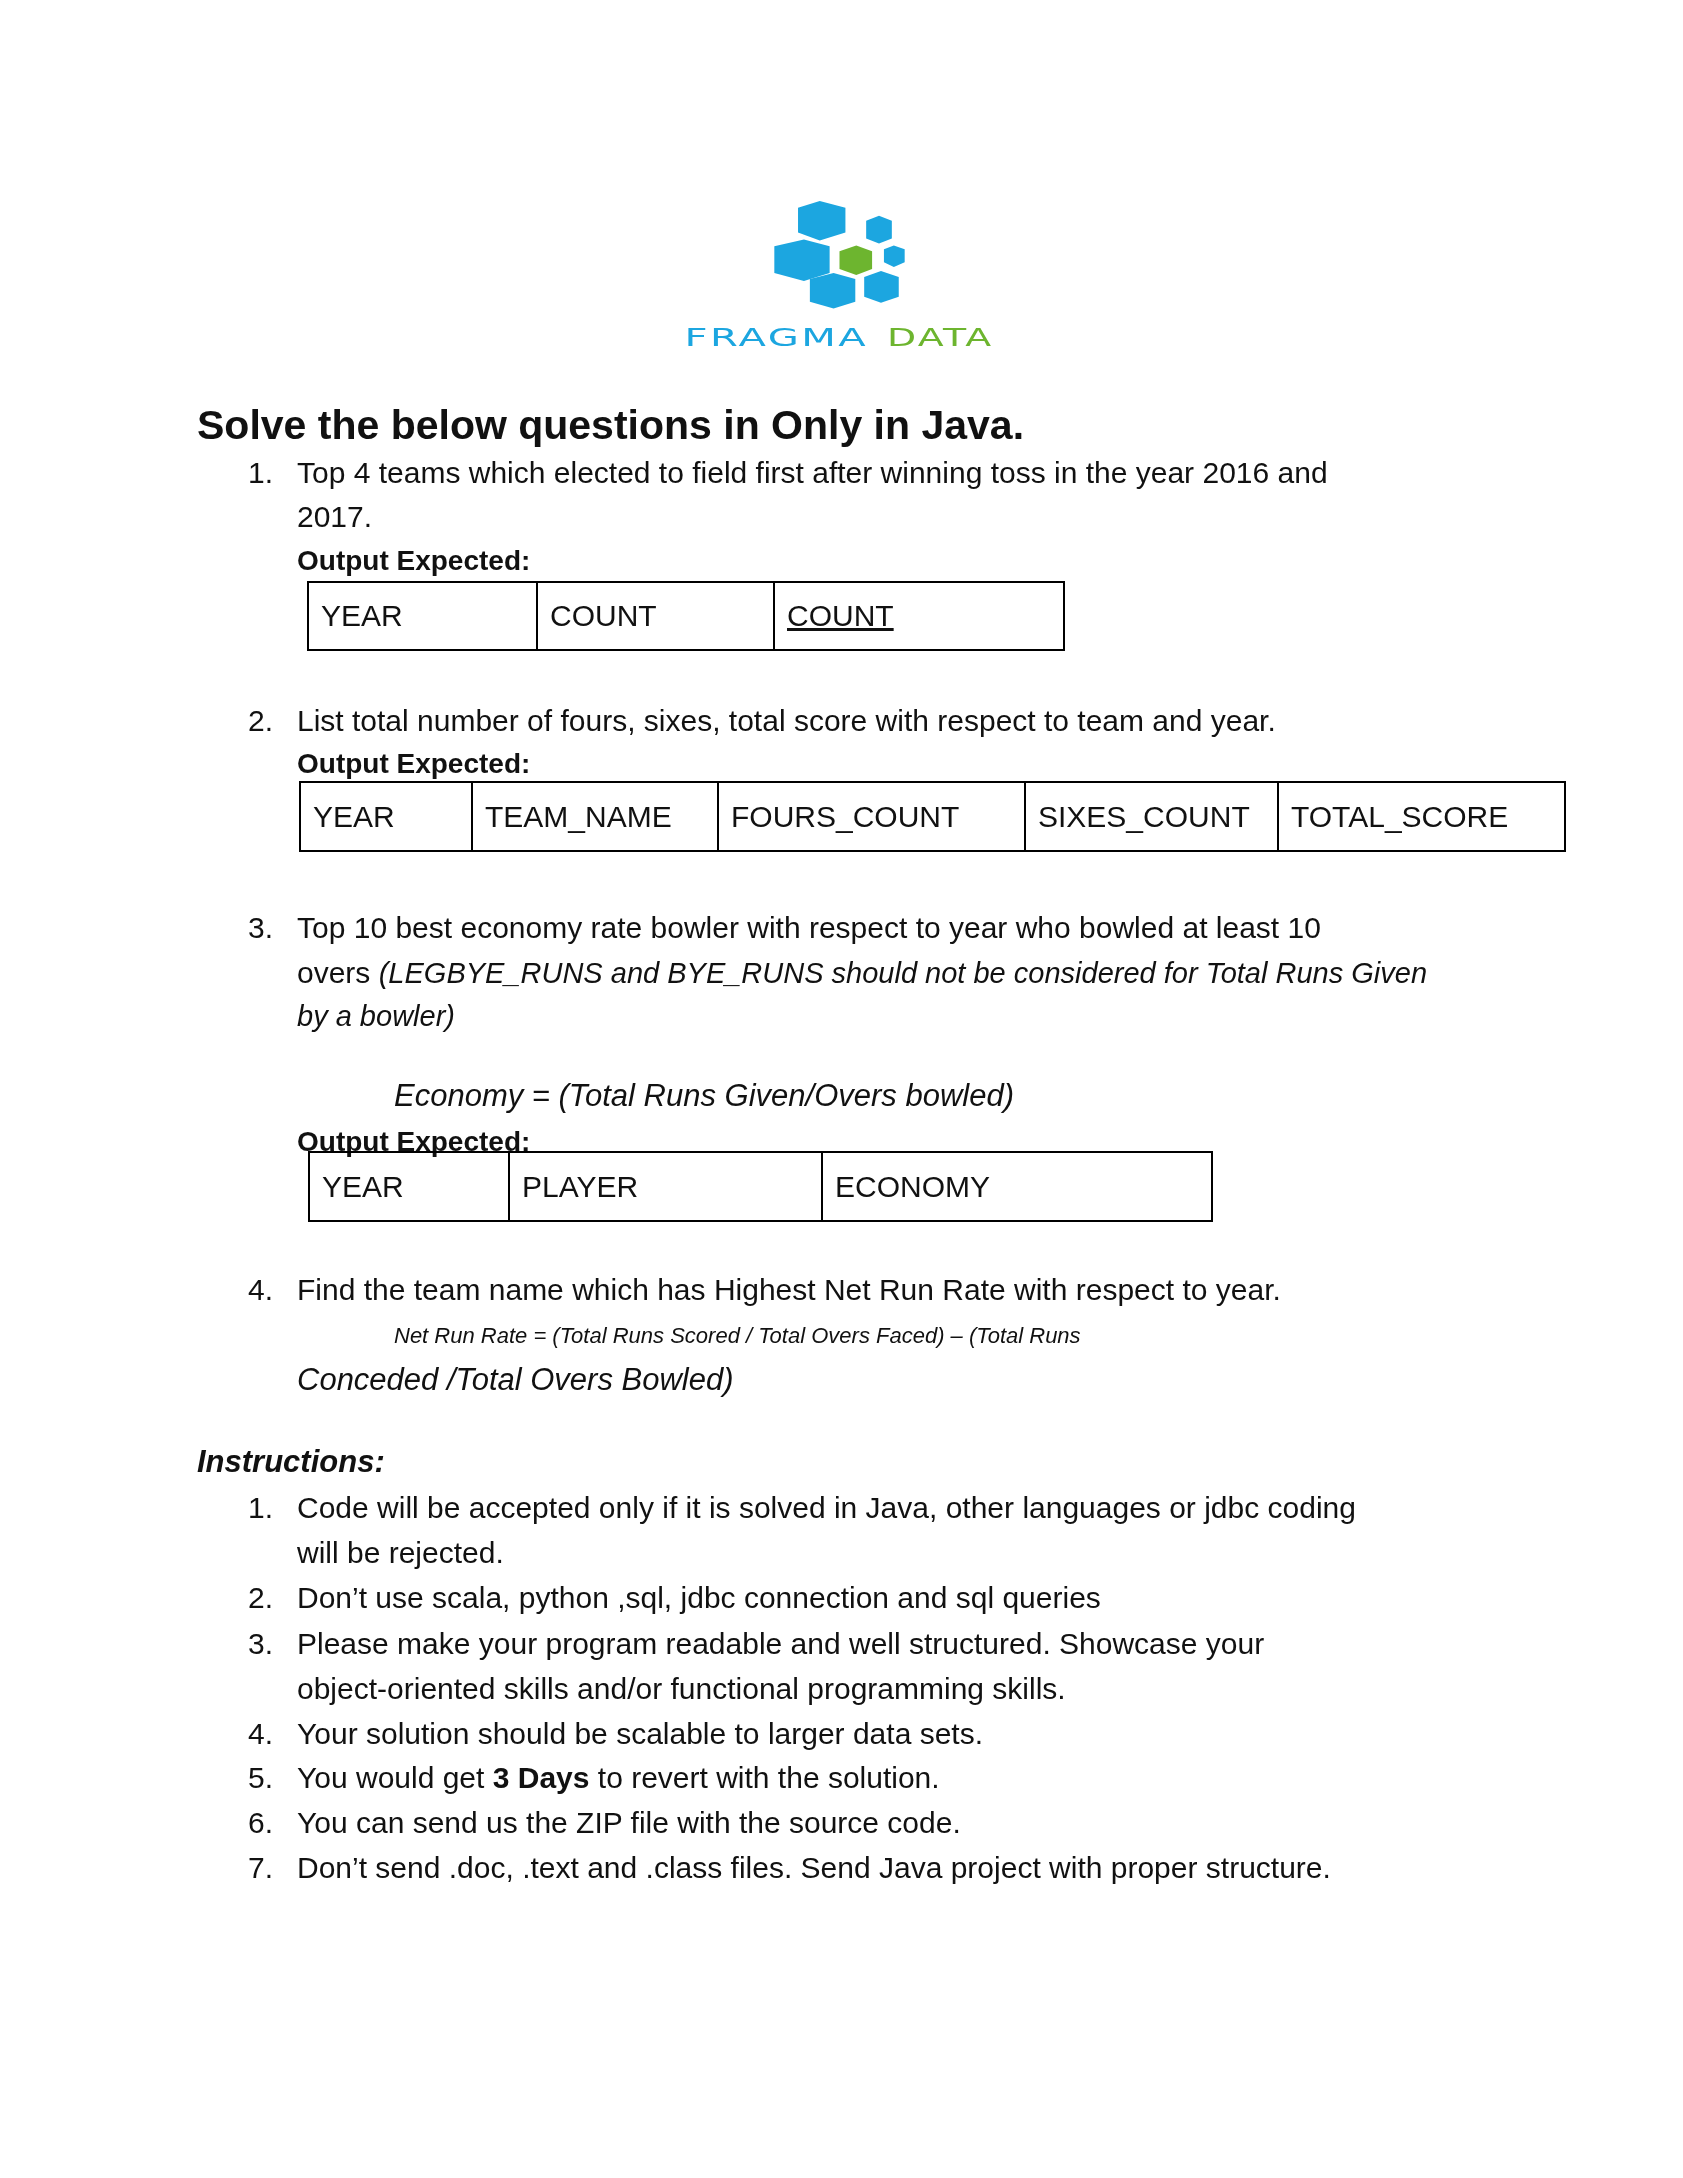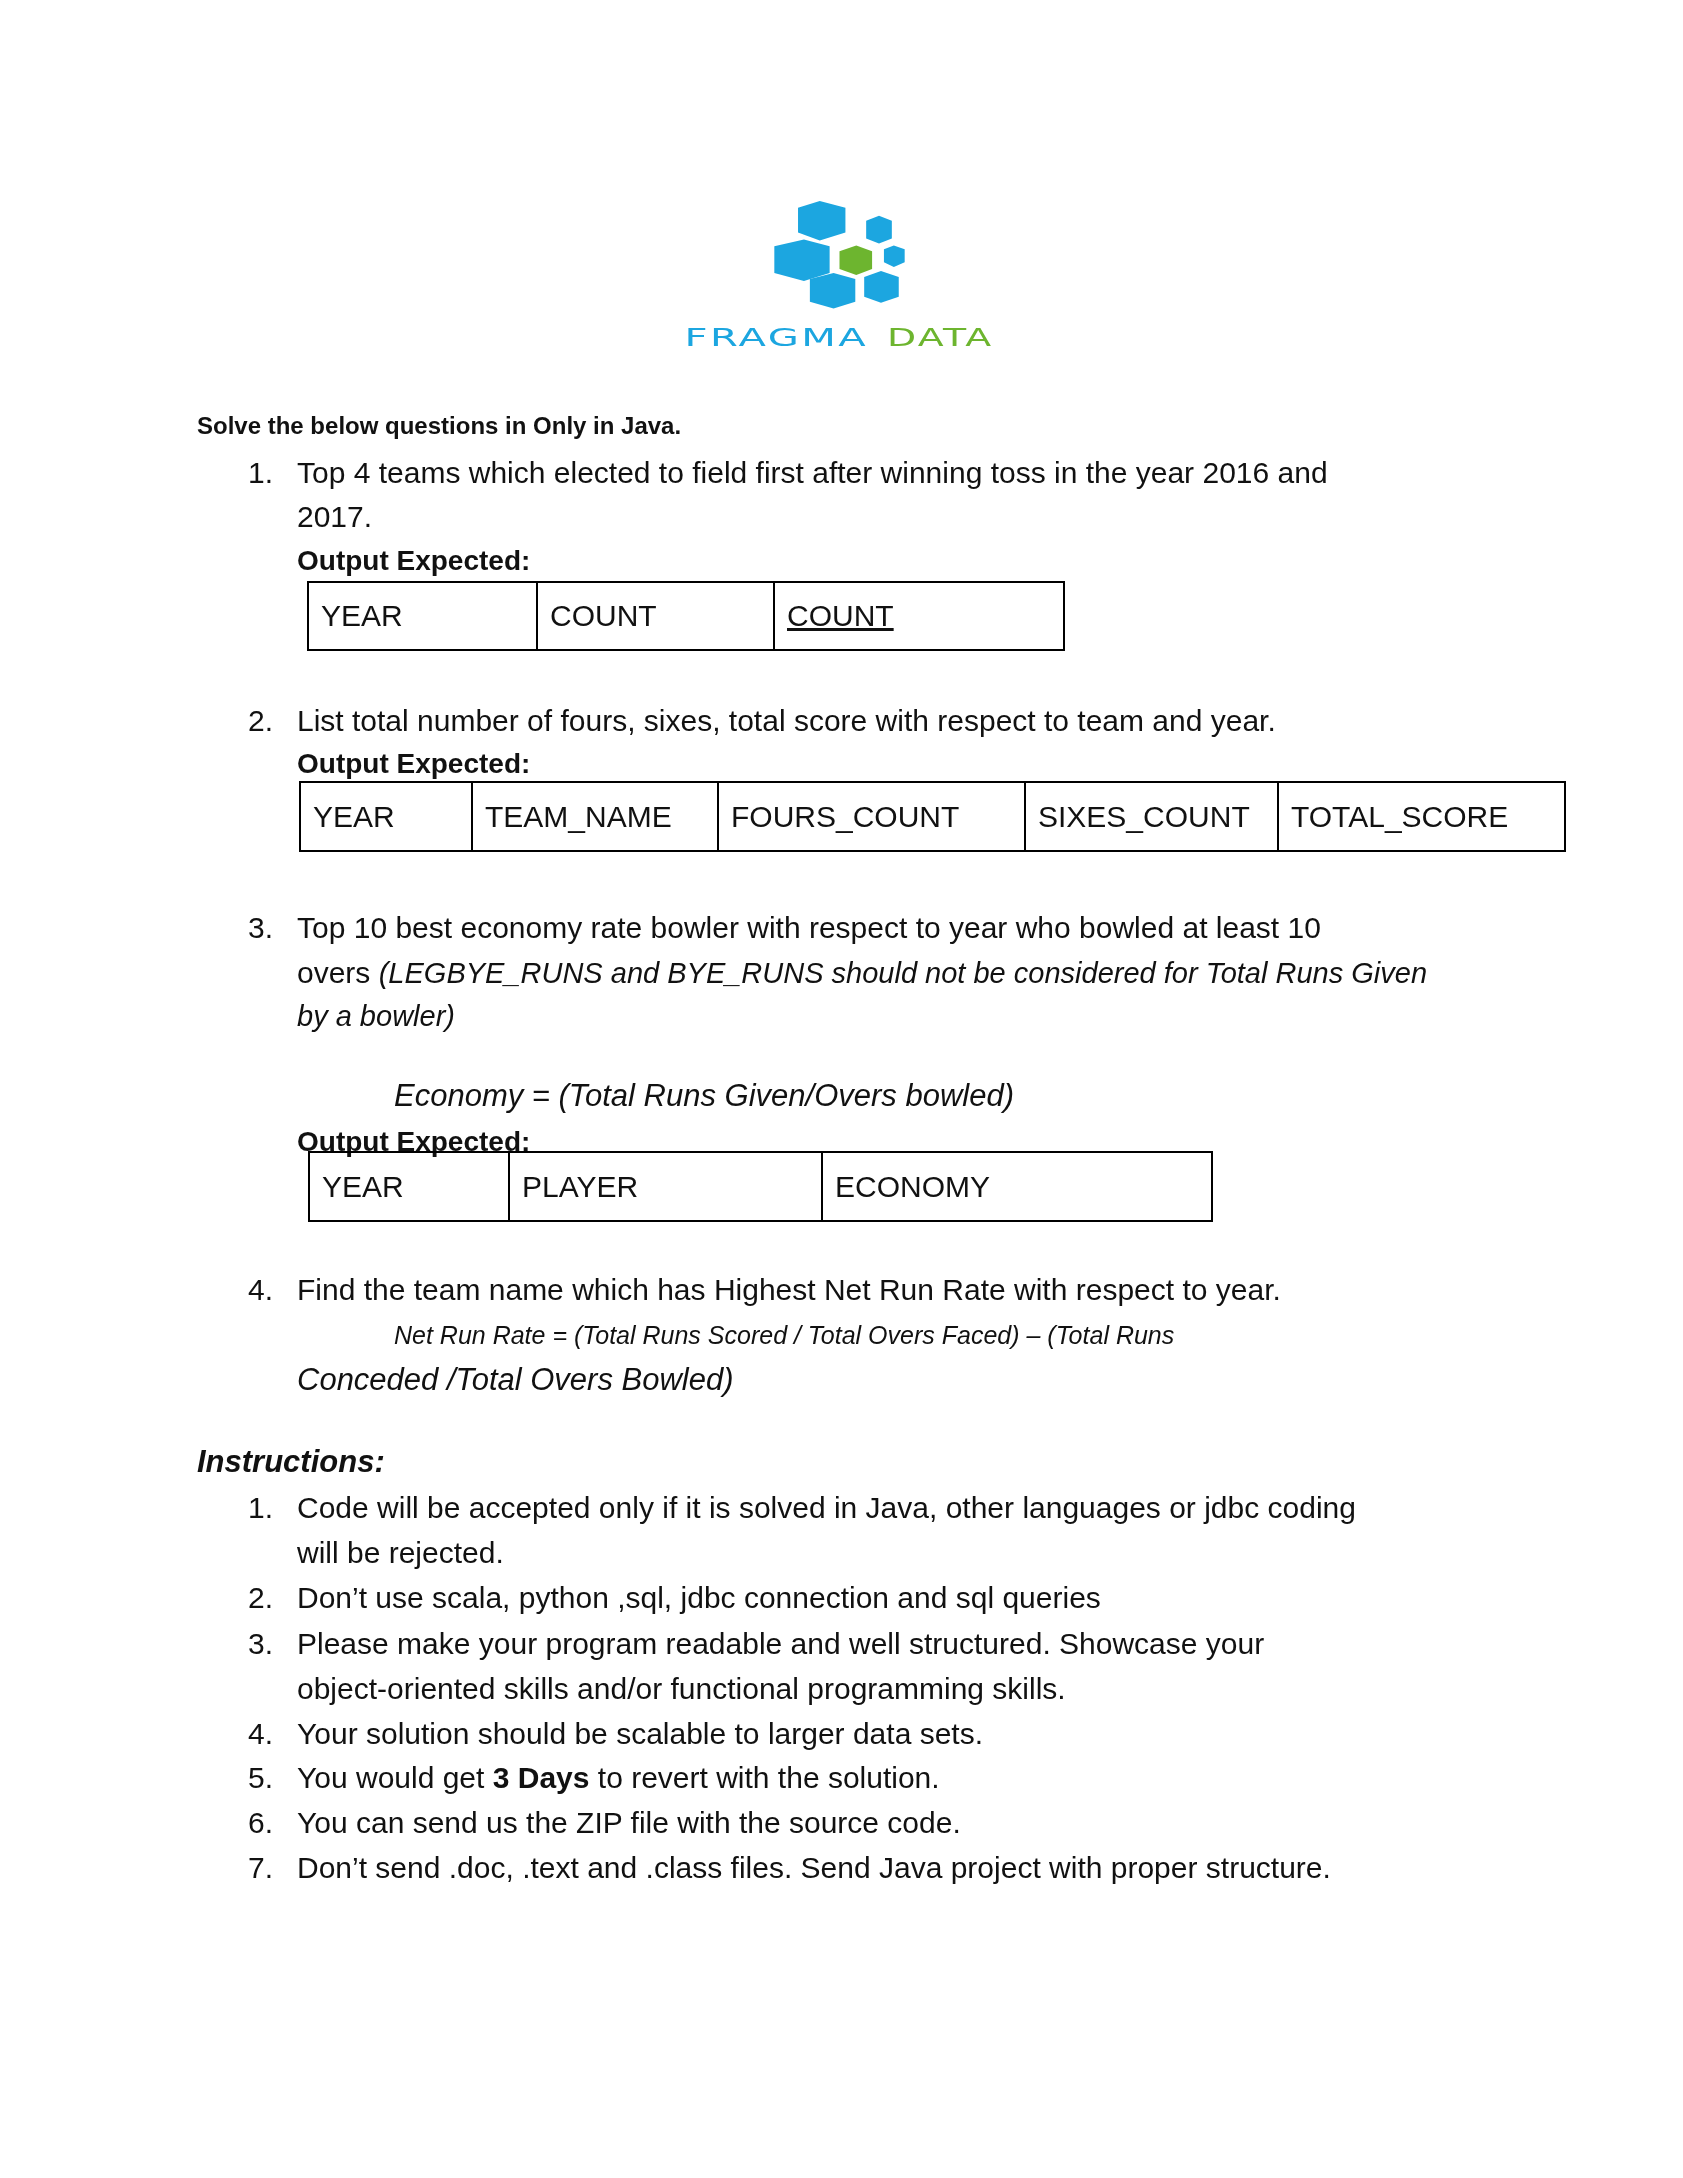--- a/index.html
+++ b/index.html
@@ -20,21 +20,21 @@
       left: 681px; top: 196px; width: 317px; height: 158px;
     }
     .logo svg { display: block; }
     .text {
       font-size: 30px;
       line-height: 45px;
       white-space: nowrap;
     }
     .bold { font-weight: bold; }
     .italic { font-style: italic; }
-    .heading { font-size: 24px; font-weight: bold; }
+    .heading { font-size: 41px; font-weight: bold; }
     .sub { font-size: 28px; font-weight: bold; }
     .num {
       position: absolute;
       width: 48px;
       text-align: left;
     }
     .table {
       position: absolute;
       border: 2px solid #000;
       border-collapse: collapse;
@@ -111,21 +111,21 @@
   <div class="table" style="left:308px; top:1151px; width:905px; height:71px;">
     <div class="cell first" style="left:0; width:198px;">YEAR</div>
     <div class="cell" style="left:198px; width:282px;">PLAYER</div>
     <div class="cell" style="left:511px; width:401px;">ECONOMY</div>
   </div>
 </div>
 
 <div class="abs">
   <div class="num text" style="left:248px; top:1267px;">4.</div>
   <div class="abs text" style="left:297px; top:1267px;">Find the team name which has Highest Net Run Rate with respect to year.</div>
-  <div class="abs text italic" style="left:394px; top:1313px; font-size:25px;">Net Run Rate = (Total Runs Scored / Total Overs Faced) – (Total Runs</div>
+  <div class="abs text italic" style="left:394px; top:1313px; font-size:22px;">Net Run Rate = (Total Runs Scored / Total Overs Faced) – (Total Runs</div>
   <div class="abs text italic" style="left:297px; top:1357px; font-size:31px;">Conceded /Total Overs Bowled)</div>
 </div>
 
 <div class="abs text bold italic" style="left:197px; top:1439px; font-size:31px;">Instructions:</div>
 
 <div class="abs">
   <div>
     <div class="num text" style="left:248px; top:1485px;">1.</div>
     <div class="abs text" style="left:297px; top:1485px;">Code will be accepted only if it is solved in Java, other languages or jdbc coding</div>
     <div class="abs text" style="left:297px; top:1530px;">will be rejected.</div>

